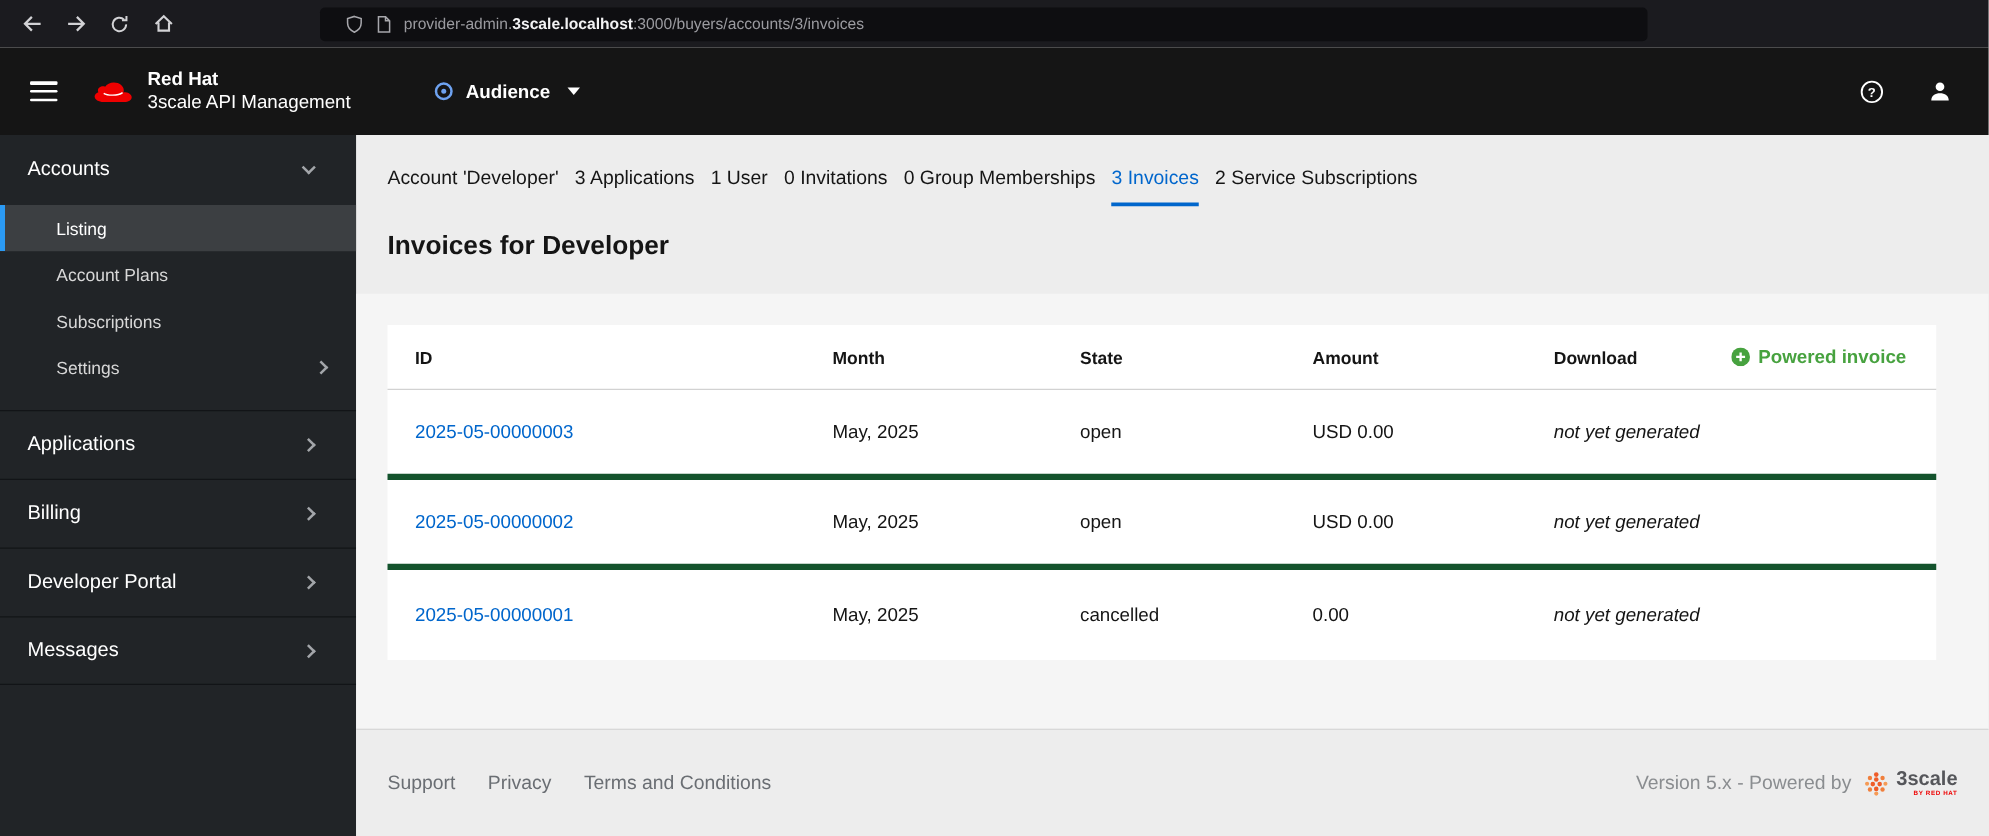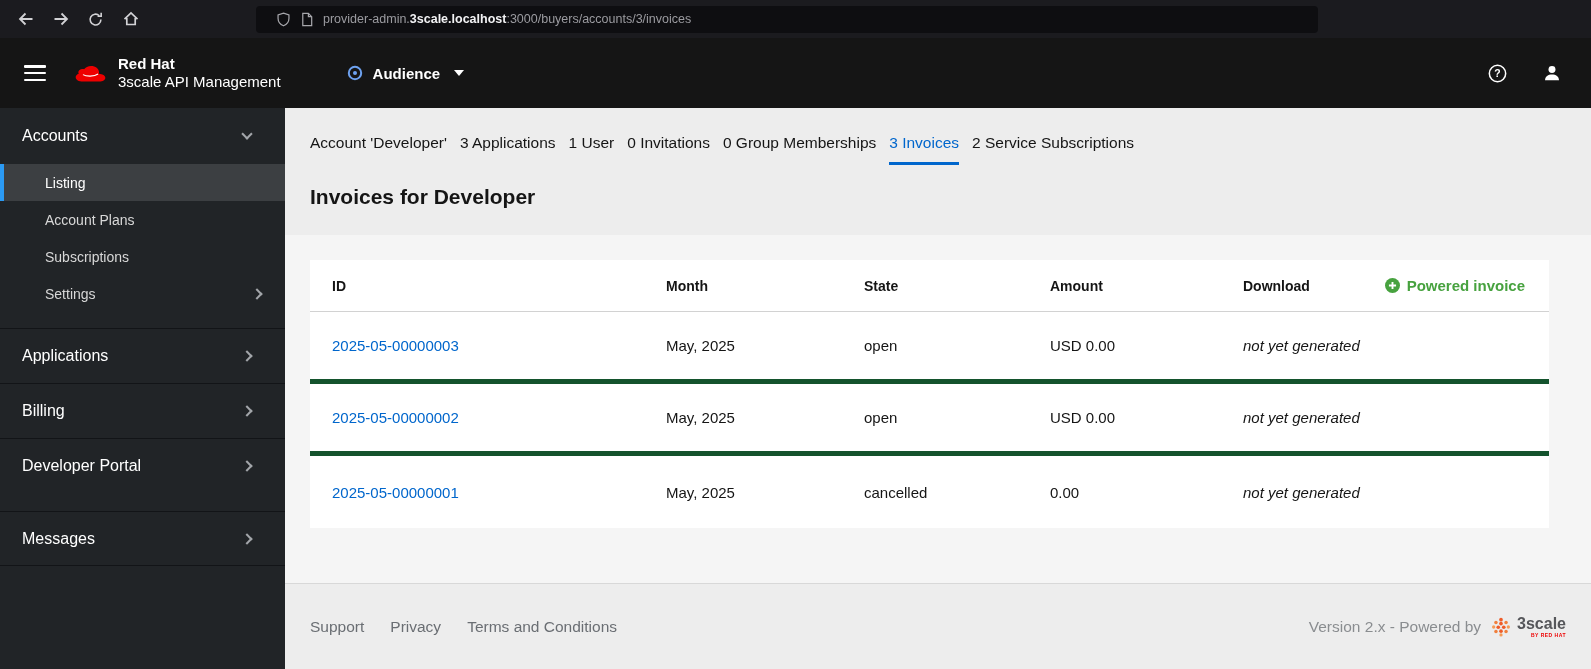--- a/index.html
+++ b/index.html
@@ -29,21 +29,21 @@
 
   
   .body { flex:1; display:flex; min-height:0; }
 
   
   .sidebar { flex:0 0 285px; background:#212427; color:#fff; display:flex; flex-direction:column; }
   .nav-head { height:56px; display:flex; align-items:center; justify-content:space-between; padding:0 34px 0 22px; font-size:16px; cursor:pointer; }
   .subnav-item { height:37px; display:flex; align-items:center; justify-content:space-between; padding:0 24px 0 45px; font-size:14px; color:#d8d8d8; cursor:pointer; }
   .subnav-item.active { background:#3c3f42; box-shadow:inset 4px 0 0 #2b9af3; color:#fff; }
   .nav-top { height:55px; display:flex; align-items:center; justify-content:space-between; padding:0 34px 0 22px; font-size:16px; border-top:1px solid #121417; cursor:pointer; }
-  .nav-top.last { border-bottom:1px solid #121417;margin-top:18px; }
+  .nav-top.last { border-bottom:1px solid #121417; }
   .subnav { margin-bottom:16px; }
   .chev { width:8px; height:8px; border-right:2px solid #a3a6aa; border-bottom:2px solid #a3a6aa; display:inline-block; }
   .chev.down { transform:rotate(45deg); margin-top:-4px; }
   .chev.right { transform:rotate(-45deg); }
 
   
   main { flex:1; display:flex; flex-direction:column; background:#ededed; min-width:0; }
   .tabs { display:flex; gap:13px; padding:26px 0 0 25px; font-size:15.5px; color:#151515; }
   .tab { padding-bottom:10px; cursor:pointer; white-space:nowrap; }
   .tab.active { color:#0066cc; border-bottom:3px solid #0066cc; }
@@ -249,21 +249,21 @@
         </div>
       </div>
 
       <footer>
         <div class="flinks">
           <span class="flink">Support</span>
           <span class="flink">Privacy</span>
           <span class="flink">Terms and Conditions</span>
         </div>
         <div class="fright">
-          <span>Version 2.x - Powered by</span>
+          <span>Version 5.x - Powered by</span>
           <span class="ts-logo">
             <svg width="22" height="22" viewBox="0 0 24 24">
               <circle cx="12" cy="4" r="2" fill="#ef5c28"></circle>
               <circle cx="6.5" cy="7" r="1.9" fill="#f07f3c"></circle>
               <circle cx="12" cy="8.3" r="2" fill="#ef5c28"></circle>
               <circle cx="17.5" cy="7" r="1.9" fill="#f07f3c"></circle>
               <circle cx="4" cy="12" r="1.8" fill="#f59a55"></circle>
               <circle cx="9" cy="12.3" r="2" fill="#ef5c28"></circle>
               <circle cx="15" cy="12.3" r="2" fill="#ef5c28"></circle>
               <circle cx="20" cy="12" r="1.8" fill="#f59a55"></circle>

